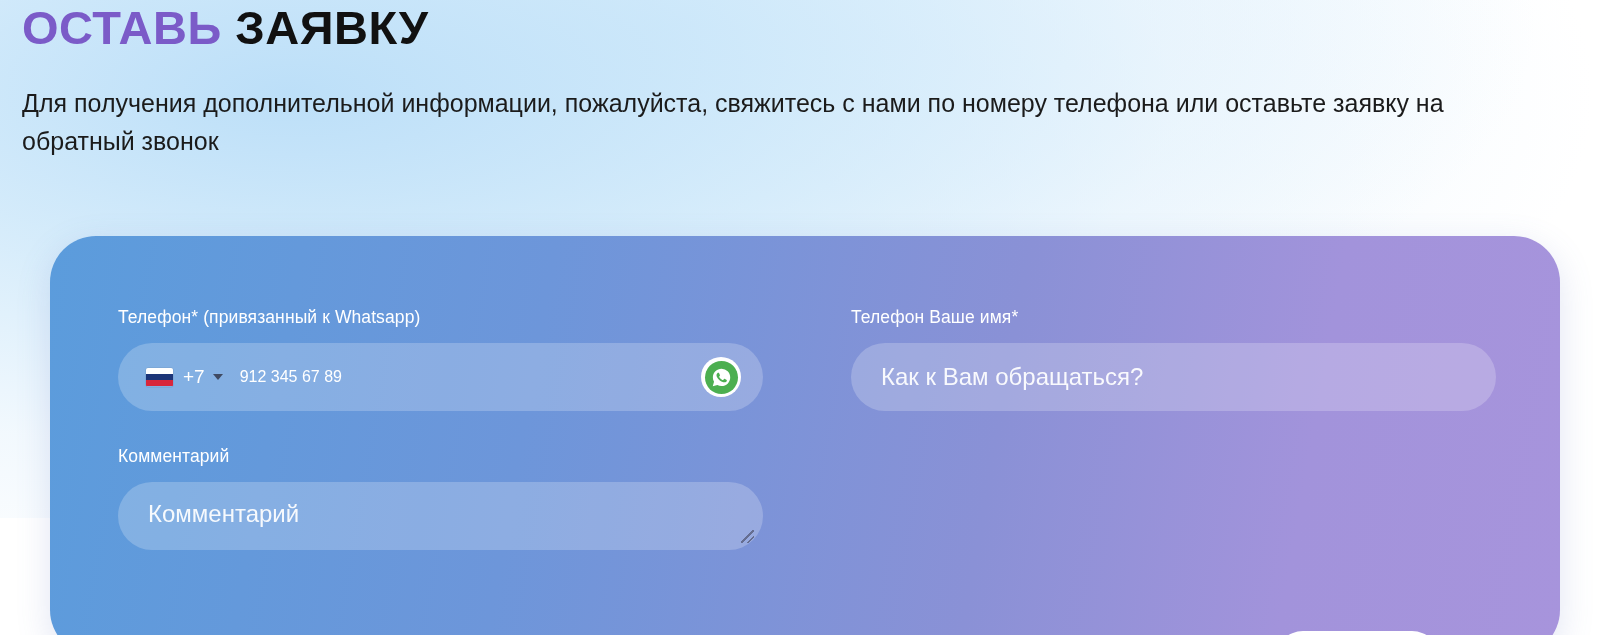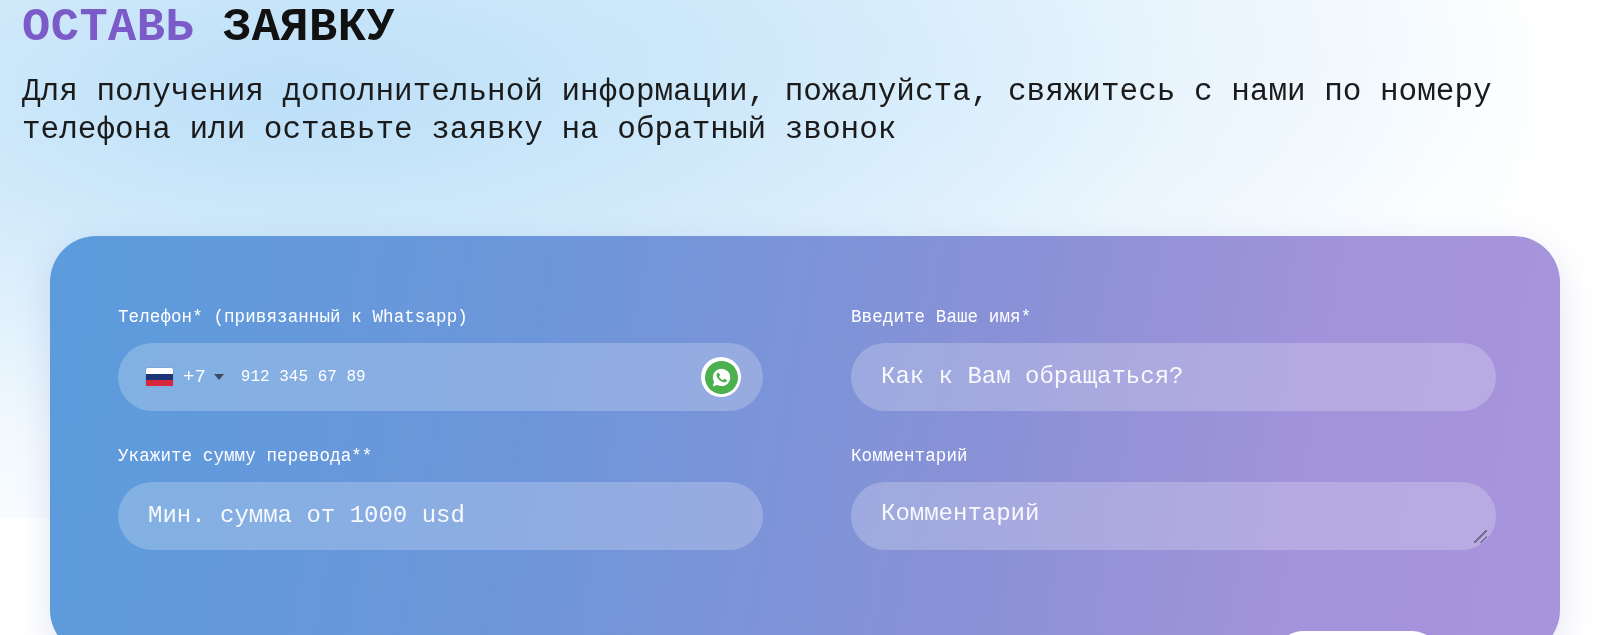--- a/index.html
+++ b/index.html
@@ -15,37 +15,37 @@
   }
   
   .bg-glow {
     position: absolute;
     inset: 0;
     background:
       radial-gradient(120% 150% at 18% 18%, rgba(186,222,248,0.95) 0%, rgba(205,232,250,0.75) 26%, rgba(226,241,252,0.45) 46%, rgba(255,255,255,0) 68%),
       radial-gradient(90% 120% at 42% 5%, rgba(200,230,250,0.75) 0%, rgba(255,255,255,0) 60%);
     pointer-events: none;
   }
-  .page { position: relative; width: 1600px; height: 518px; font-family: Liberation Mono, monospace; }
+  .page { position: relative; width: 1600px; height: 518px; }
 
   
   .header { position: absolute; left: 22px; top: 0px; width: 1540px; }
   .title {
     margin: 0;
     font-size: 47px;
     font-weight: bold;
     letter-spacing: 0.5px;
     line-height: 56px;
     white-space: nowrap;
   }
   .title .accent { color: #7B5BC8; }
   .title .plain  { color: #111111; }
   .subtitle {
-    margin: 17px 0 0 0;
-    font-size: 31px;
+    margin: 28px 0 0 0;
+    font-size: 25px;
     line-height: 38px;
     color: #1b1b1b;
     font-weight: 400;
     max-width: 1500px;
   }
 
   
   .card {
     position: absolute;
     left: 50px;
@@ -209,32 +209,26 @@
             <span class="disc">
               <svg width="21" height="21" viewBox="0 0 24 24" aria-hidden="true">
                 <path fill="#ffffff" d="M12.04 2C6.58 2 2.13 6.45 2.13 11.91c0 1.75.46 3.45 1.32 4.95L2 22l5.28-1.38a9.9 9.9 0 0 0 4.76 1.21h.01c5.46 0 9.91-4.45 9.91-9.91 0-2.65-1.03-5.14-2.9-7.01A9.82 9.82 0 0 0 12.04 2zm5.8 14.16c-.24.68-1.4 1.3-1.95 1.35-.5.05-1.13.07-1.82-.11-.42-.11-.96-.29-1.65-.59-2.9-1.25-4.8-4.17-4.95-4.36-.14-.2-1.18-1.57-1.18-3 0-1.42.75-2.12 1.01-2.41.27-.29.58-.36.78-.36.19 0 .39 0 .56.01.18.01.42-.07.66.5.24.59.83 2.01.9 2.16.07.14.12.31.02.5-.1.2-.15.31-.29.48-.15.17-.31.38-.44.51-.15.14-.3.3-.13.59.17.29.76 1.25 1.63 2.03 1.12 1 2.06 1.31 2.35 1.46.29.14.46.12.63-.07.17-.2.73-.85.92-1.14.19-.29.39-.24.65-.14.27.09 1.68.79 1.97.94.29.14.48.22.55.34.07.12.07.69-.17 1.37z"></path>
               </svg>
             </span>
           </span>
         </div>
       </div>
 
       <div class="field">
-        <span class="field-label">Введите Ваше имя*</span>
+        <span class="field-label">Телефон Ваше имя*</span>
         <div class="input-shell">
           <span class="placeholder">Как к Вам обращаться?</span>
         </div>
       </div>
 
-      <div class="field">
-        <span class="field-label">Укажите сумму перевода**</span>
-        <div class="input-shell">
-          <span class="placeholder">Мин. сумма от 1000 usd</span>
-        </div>
-      </div>
 
       <div class="field">
         <span class="field-label">Комментарий</span>
         <div class="input-shell textarea-shell">
           <span class="placeholder">Комментарий</span>
           <span class="resize-grip"></span>
         </div>
       </div>
 
     </div>

